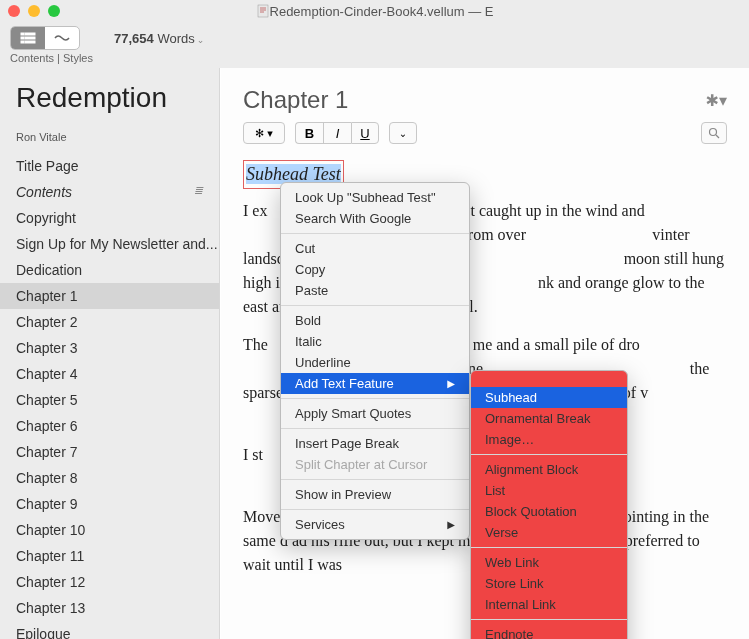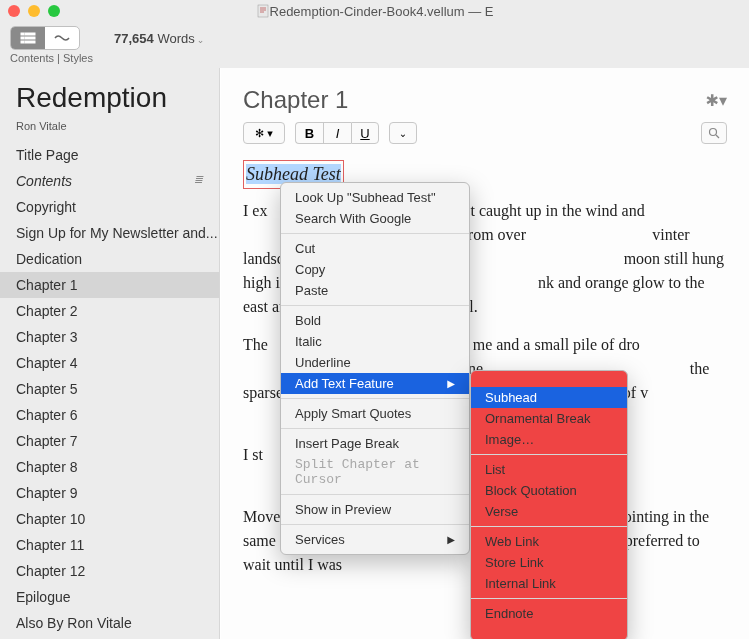--- a/index.html
+++ b/index.html
@@ -70,21 +70,21 @@
     }
     .sidebar {
       width: 220px;
       border-right: 1px solid #d7d7d7;
       background: #ececec;
       overflow-y: auto;
       padding-top: 6px;
     }
     .book-header { padding: 8px 16px 10px; }
     .book-title { font-size: 28px; font-weight: 400; color: #222; }
-    .book-author { font-size: 11px; color: #555; margin-top: 6px; }
+    .book-author { font-size: 11px; color: #555; margin-top: 17px; }
     .nav-item {
       padding: 5px 16px;
       font-size: 14px;
       color: #333;
       cursor: pointer;
       white-space: nowrap;
       overflow: hidden;
       text-overflow: ellipsis;
       display: flex;
       justify-content: space-between;
@@ -177,21 +177,21 @@
       z-index: 100;
     }
     .cm-item {
       padding: 3px 14px;
       color: #333;
       cursor: default;
       display: flex;
       justify-content: space-between;
       align-items: center;
     }
-    .cm-item.disabled { color: #a8a8a8; font-family: Liberation Mono, monospace; }
+    .cm-item.disabled { color: #a8a8a8; }
     .cm-item.highlight { background: #1a63e0; color: #fff; }
     .cm-sep { height: 1px; background: #d6d6d6; margin: 4px 0; }
     .cm-arrow { font-size: 10px; }
 
     .submenu {
       position: absolute;
       top: 370px;
       left: 470px;
       width: 158px;
       background: #ef4444;
@@ -299,20 +299,23 @@
         <div class="nav-item">
           <span>Chapter 10</span>
         </div>
         <div class="nav-item">
           <span>Chapter 11</span>
         </div>
         <div class="nav-item">
           <span>Chapter 12</span>
         </div>
         <div class="nav-item">
+          <span>Chapter 13</span>
+        </div>
+        <div class="nav-item">
           <span>Epilogue</span>
         </div>
         <div class="nav-item">
           <span>Also By Ron Vitale</span>
         </div>
       </div>
   </div>
 
   <div class="editor">
     <div class="editor-header">
@@ -383,20 +386,21 @@
     <span>Services</span>
     <span class="cm-arrow">▶</span>
   </div>
 </div>
 
 <div class="submenu">
   <div class="cm-item highlight">Subhead</div>
   <div class="cm-item">Ornamental Break</div>
   <div class="cm-item">Image…</div>
   <div class="cm-sep"></div>
+  <div class="cm-item">Alignment Block</div>
   <div class="cm-item">List</div>
   <div class="cm-item">Block Quotation</div>
   <div class="cm-item">Verse</div>
   <div class="cm-sep"></div>
   <div class="cm-item">Web Link</div>
   <div class="cm-item">Store Link</div>
   <div class="cm-item">Internal Link</div>
   <div class="cm-sep"></div>
   <div class="cm-item">Endnote</div>
 </div>

